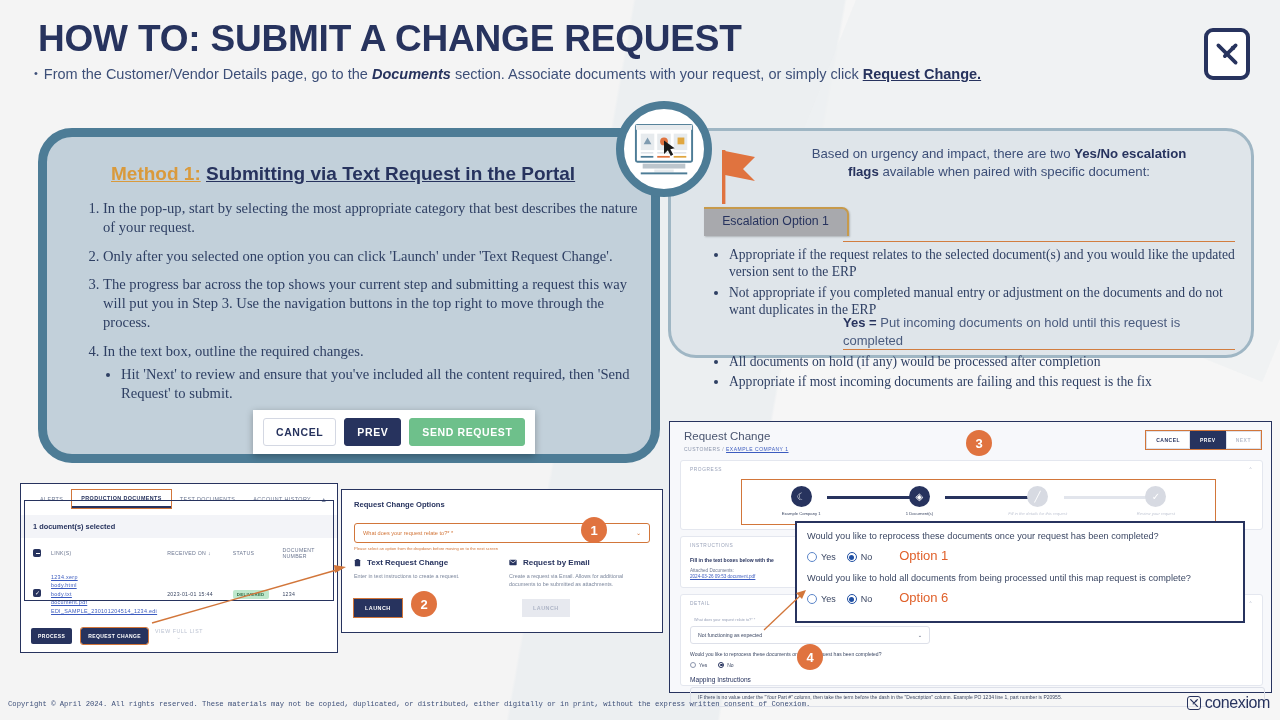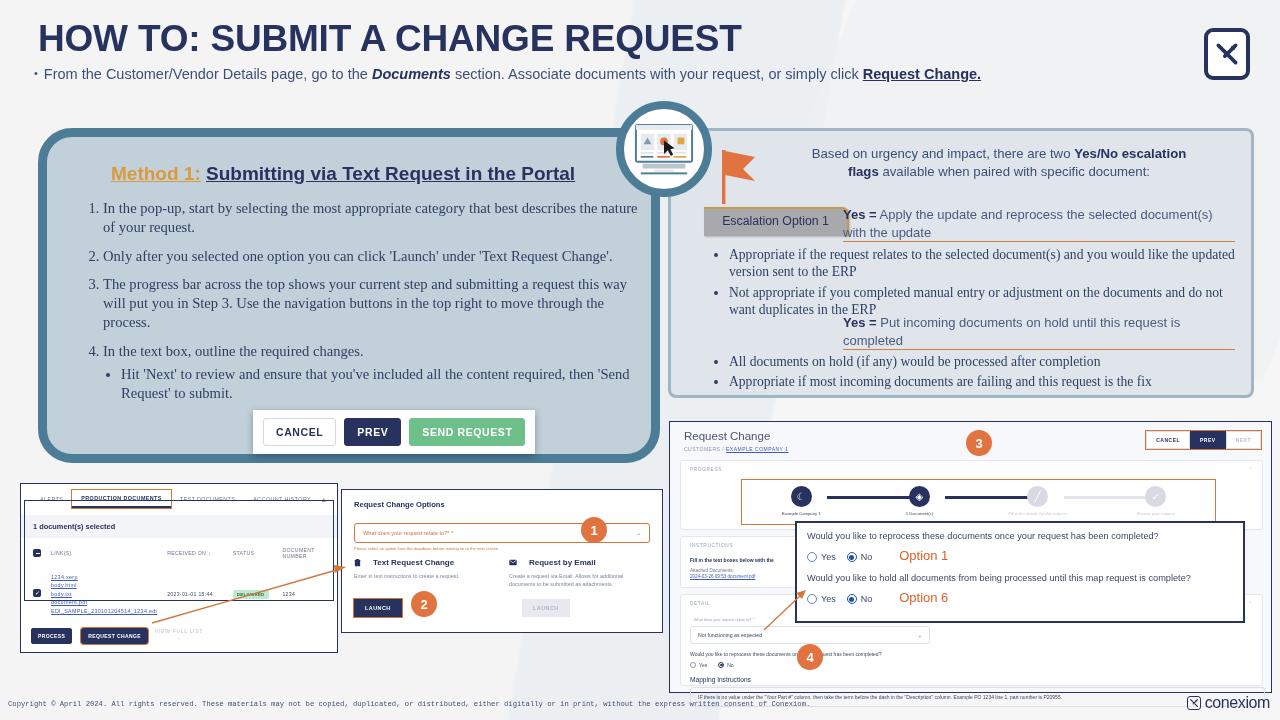--- a/index.html
+++ b/index.html
@@ -76,22 +76,22 @@
   
   .circle-badge {
     position:absolute; left:616px; top:101px; width:96px; height:96px; border-radius:50%;
     background:#fff; border:8px solid #4d7c96; z-index:5;
     display:flex; align-items:center; justify-content:center;
   }
   .monitor { width:62px; }
 
   
   .esc-card {
-    position:absolute; left:668px; top:128px; width:586px; height:270px;
-    background:#dfe5ea; border:3px solid #9fb6c4; border-radius:8px;
+    position:absolute; left:668px; top:128px; width:586px; height:230px;
+    background:#dfe5ea; border:3px solid #9fb6c4; border-radius:28px;
   }
   .flag-icon { position:absolute; left:44px; top:16px; width:46px; height:60px; }
   .esc-intro {
     position:absolute; left:128px; top:14px; width:400px; text-align:center;
     font-size:13.2px; color:#3d4f78; line-height:1.4;
   }
   .esc-intro b { color:#27335e; }
   .esc-tag {
     position:absolute; width:145px; padding:5px 4px 7px; text-align:center;
     background:#a8a9ad; color:#27335e; font-size:12.3px; line-height:1.25;
@@ -143,21 +143,21 @@
   .mini-btn.outlined { outline:1.5px solid #d2763a; }
   .blue-box-A { position:absolute; left:3px; top:16px; width:310px; height:101px; border:1.5px solid #27335e; pointer-events:none;}
 
   
   .shotB { left:341px; top:489px; width:322px; height:144px; }
   .shotB h4 { font-size:7.6px; padding:10px 12px 0; color:#27335e; }
   .sel-field { margin:14px 12px 0; border:1px solid #d2763a; border-radius:3px; padding:6px 8px; font-size:5.6px; color:#d2763a; display:flex; justify-content:space-between; }
   .err-note { margin:3px 12px 0; font-size:4.1px; color:#d2763a; }
   .two-col { display:flex; margin:7px 12px 0; gap:14px; }
   .two-col > div { flex:1; }
-  .col-head { font-size:8px; font-weight:bold; color:#27335e; display:flex; align-items:center; gap:12px; }
+  .col-head { font-size:8px; font-weight:bold; color:#27335e; display:flex; align-items:center; gap:6px; }
   .col-sub { font-size:5.4px; color:#7c879d; margin-top:5px; line-height:1.5; }
   .shotB-launch { position:absolute; left:12px; bottom:15px; background:#27335e; color:#fff; font-size:5.4px; font-weight:bold; letter-spacing:.5px; padding:6px 11px; outline:1.5px solid #d2763a;}
   .shotB-launch2 { position:absolute; left:180px; bottom:15px; background:#e7e9ef; color:#aeb5c6; font-size:5.4px; font-weight:bold; letter-spacing:.5px; padding:6px 11px; }
 
   
   .shotC { left:669px; top:421px; width:603px; height:272px; background:#f7f8fb; }
   .c-title { position:absolute; left:14px; top:8px; font-size:11.5px; color:#4a5570; }
   .c-crumb { position:absolute; left:14px; top:24px; font-size:5px; letter-spacing:.5px; color:#8d97ad; }
   .c-crumb u { color:#3b5bbf; }
   .c-navbtns { position:absolute; right:10px; top:9px; display:flex; gap:0; outline:1.5px solid #d2763a; }
@@ -293,23 +293,20 @@
 <div class="esc-card">
   <svg class="flag-icon" viewBox="0 0 46 60">
     <path d="M10 4 L40 10 L28 22 L40 34 L10 28 Z" fill="#e0733f"></path>
     <rect x="7" y="3" width="3.4" height="54" fill="#e0733f"></rect>
   </svg>
   <div class="esc-intro">
     <span>Based on urgency and impact, there are two </span><b>Yes/No escalation flags</b><span> available when paired with specific document:</span>
   </div>
 
   <div class="esc-tag t1">Escalation Option 1</div>
-  <div class="esc-def d1">
-    <b>Yes =</b><span> Apply the update and reprocess the selected document(s) with the update</span>
-  </div>
   <div class="esc-rule r1"></div>
   <div class="esc-bullets b1">
     <ul>
       <li>Appropriate if the request relates to the selected document(s) and you would like the updated version sent to the ERP</li>
       <li>Not appropriate if you completed manual entry or adjustment on the documents and do not want duplicates in the ERP</li>
     </ul>
   </div>
 
   <div class="esc-def d2">
     <b>Yes =</b><span> Put incoming documents on hold until this request is completed</span>

